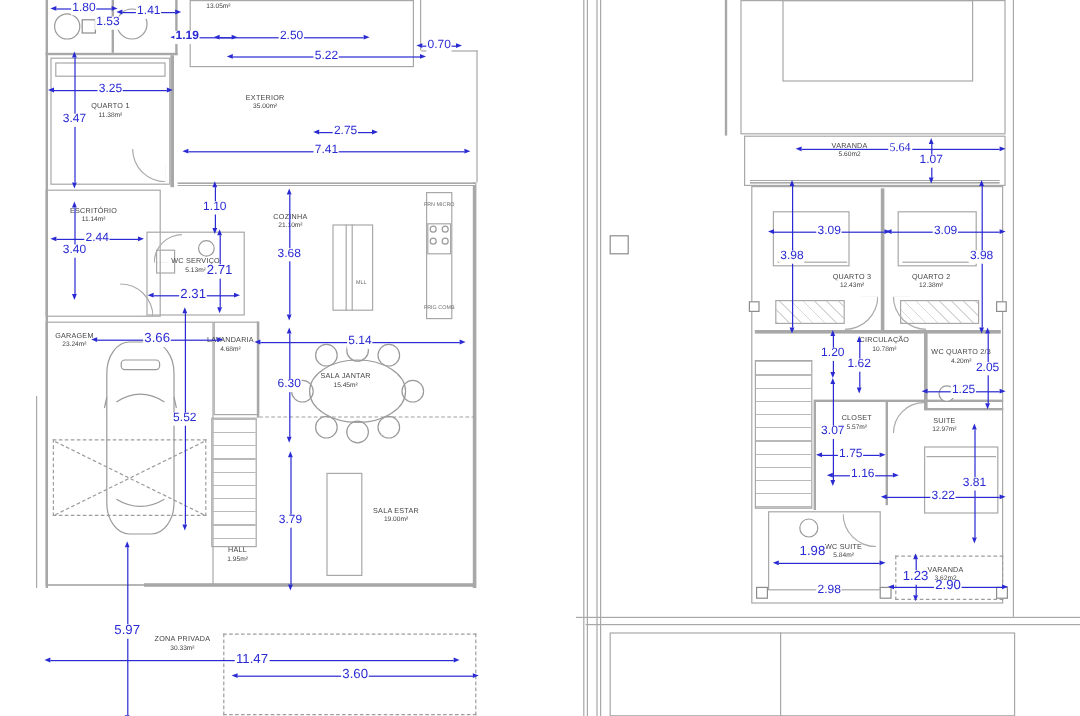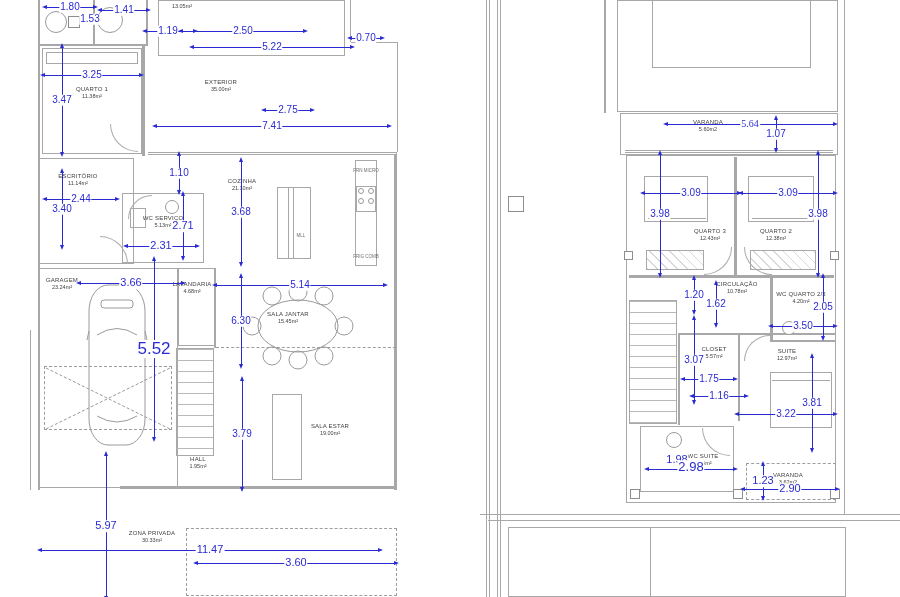--- a/index.html
+++ b/index.html
@@ -168,21 +168,21 @@
     <div class="sq" style="left: 830px; top: 251px; width: 9px; height: 9px;"></div>
     <div class="sq" style="left: 630px; top: 489px; width: 10px; height: 10px;"></div>
     <div class="sq" style="left: 733px; top: 489px; width: 10px; height: 10px;"></div>
     <div class="sq" style="left: 830px; top: 489px; width: 10px; height: 10px;"></div>
     <div class="dline h" style="left: 47px; top: 7px; width: 46px;"></div>
     <div class="dim-label" style="left: 70px; top: 7px;">1.80</div>
     <div class="dim-label" style="left: 90px; top: 19px;">1.53</div>
     <div class="dline h" style="left: 102px; top: 10px; width: 44px;"></div>
     <div class="dim-label" style="left: 124px; top: 10px;">1.41</div>
     <div class="dline h" style="left: 147px; top: 31px; width: 46px;"></div>
-    <div class="dim-label" style="left: 168px; top: 31px;">1.19</div>
+    <div class="dim-label" style="left: 156px; top: 31px; font-weight: bold;">1.19</div>
     <div class="dline h" style="left: 183px; top: 31px; width: 120px;"></div>
     <div class="dim-label" style="left: 243px; top: 31px;">2.50</div>
     <div class="dline h" style="left: 194px; top: 47px; width: 156px;"></div>
     <div class="dim-label" style="left: 272px; top: 47px;">5.22</div>
     <div class="dline h" style="left: 352px; top: 38px; width: 28px;"></div>
     <div class="dim-label" style="left: 366px; top: 38px;">0.70</div>
     <div class="dline h" style="left: 45px; top: 75px; width: 94px;"></div>
     <div class="dim-label" style="left: 92px; top: 75px;">3.25</div>
     <div class="dline v" style="left: 62px; top: 48px; height: 104px;"></div>
     <div class="dim-label" style="left: 62px; top: 100px;">3.47</div>
@@ -198,21 +198,21 @@
     <div class="dim-label" style="left: 62px; top: 209px;">3.40</div>
     <div class="dline v" style="left: 183px; top: 196px; height: 60px;"></div>
     <div class="dim-label" style="left: 183px; top: 226px; font-size: 11px;">2.71</div>
     <div class="dline h" style="left: 127.5px; top: 246px; width: 67px;"></div>
     <div class="dim-label" style="left: 161px; top: 246px; font-size: 11px;">2.31</div>
     <div class="dline v" style="left: 241px; top: 162px; height: 100px;"></div>
     <div class="dim-label" style="left: 241px; top: 212px;">3.68</div>
     <div class="dline h" style="left: 81px; top: 283px; width: 100px;"></div>
     <div class="dim-label" style="left: 131px; top: 283px; font-size: 11px;">3.66</div>
     <div class="dline v" style="left: 154px; top: 261px; height: 176px;"></div>
-    <div class="dim-label" style="left: 154px; top: 349px; font-size: 17px;">5.52</div>
+    <div class="dim-label" style="left: 154px; top: 349px; font-size: 10px;">5.52</div>
     <div class="dline v" style="left: 241px; top: 278px; height: 86px;"></div>
     <div class="dim-label" style="left: 241px; top: 321px;">6.30</div>
     <div class="dline h" style="left: 217px; top: 285px; width: 166px;"></div>
     <div class="dim-label" style="left: 300px; top: 285px;">5.14</div>
     <div class="dline v" style="left: 242px; top: 381px; height: 106px;"></div>
     <div class="dim-label" style="left: 242px; top: 434px;">3.79</div>
     <div class="dline v" style="left: 106px; top: 456px; height: 140px;"></div>
     <div class="dim-label" style="left: 106px; top: 526px; font-size: 11px;">5.97</div>
     <div class="dline h" style="left: 42px; top: 550px; width: 336px;"></div>
     <div class="dim-label" style="left: 210px; top: 550px; font-size: 11px;">11.47</div>
@@ -280,34 +280,34 @@
     <div class="dim-label" style="left: 788px; top: 193px;">3.09</div>
     <div class="dline v" style="left: 818px; top: 155px; height: 118px;"></div>
     <div class="dim-label" style="left: 818px; top: 214px;">3.98</div>
     <div class="dline v" style="left: 694px; top: 280px; height: 30px;"></div>
     <div class="dim-label" style="left: 694px; top: 295px;">1.20</div>
     <div class="dline v" style="left: 716px; top: 285px; height: 38px;"></div>
     <div class="dim-label" style="left: 716px; top: 304px;">1.62</div>
     <div class="dline v" style="left: 823px; top: 278px; height: 58px;"></div>
     <div class="dim-label" style="left: 823px; top: 307px;">2.05</div>
     <div class="dline h" style="left: 773px; top: 326px; width: 60px;"></div>
-    <div class="dim-label" style="left: 803px; top: 326px;">3.50</div>
+    <div class="dim-label" style="left: 803px; top: 326px;">1.25</div>
     <div class="dline v" style="left: 694px; top: 320px; height: 80px;"></div>
     <div class="dim-label" style="left: 694px; top: 360px;">3.07</div>
     <div class="dline h" style="left: 685px; top: 379px; width: 48px;"></div>
     <div class="dim-label" style="left: 709px; top: 379px;">1.75</div>
     <div class="dline h" style="left: 694px; top: 396px; width: 50px;"></div>
     <div class="dim-label" style="left: 719px; top: 396px;">1.16</div>
     <div class="dline v" style="left: 812px; top: 358px; height: 90px;"></div>
     <div class="dim-label" style="left: 812px; top: 403px;">3.81</div>
     <div class="dline h" style="left: 739px; top: 414px; width: 94px;"></div>
     <div class="dim-label" style="left: 786px; top: 414px;">3.22</div>
     <div class="dim-label" style="left: 677px; top: 460px; font-size: 11px;">1.98</div>
     <div class="dline h" style="left: 649px; top: 469px; width: 84px;"></div>
-    <div class="dim-label" style="left: 691px; top: 467px; font-size: 13px;">2.98</div>
+    <div class="dim-label" style="left: 691px; top: 492px; font-size: 10px;">2.98</div>
     <div class="dline v" style="left: 763px; top: 466px; height: 30px;"></div>
     <div class="dim-label" style="left: 763px; top: 481px; font-size: 11px;">1.23</div>
     <div class="dline h" style="left: 745px; top: 489px; width: 90px;"></div>
     <div class="dim-label" style="left: 790px; top: 489px; font-size: 11px;">2.90</div>
     <div class="room" style="left: 708px; top: 126px;">
       <span class="rn">VARANDA</span>
       <span class="ra">5.60m2</span>
     </div>
     <div class="room" style="left: 710px; top: 235px;">
       <span class="rn">QUARTO 3</span>

